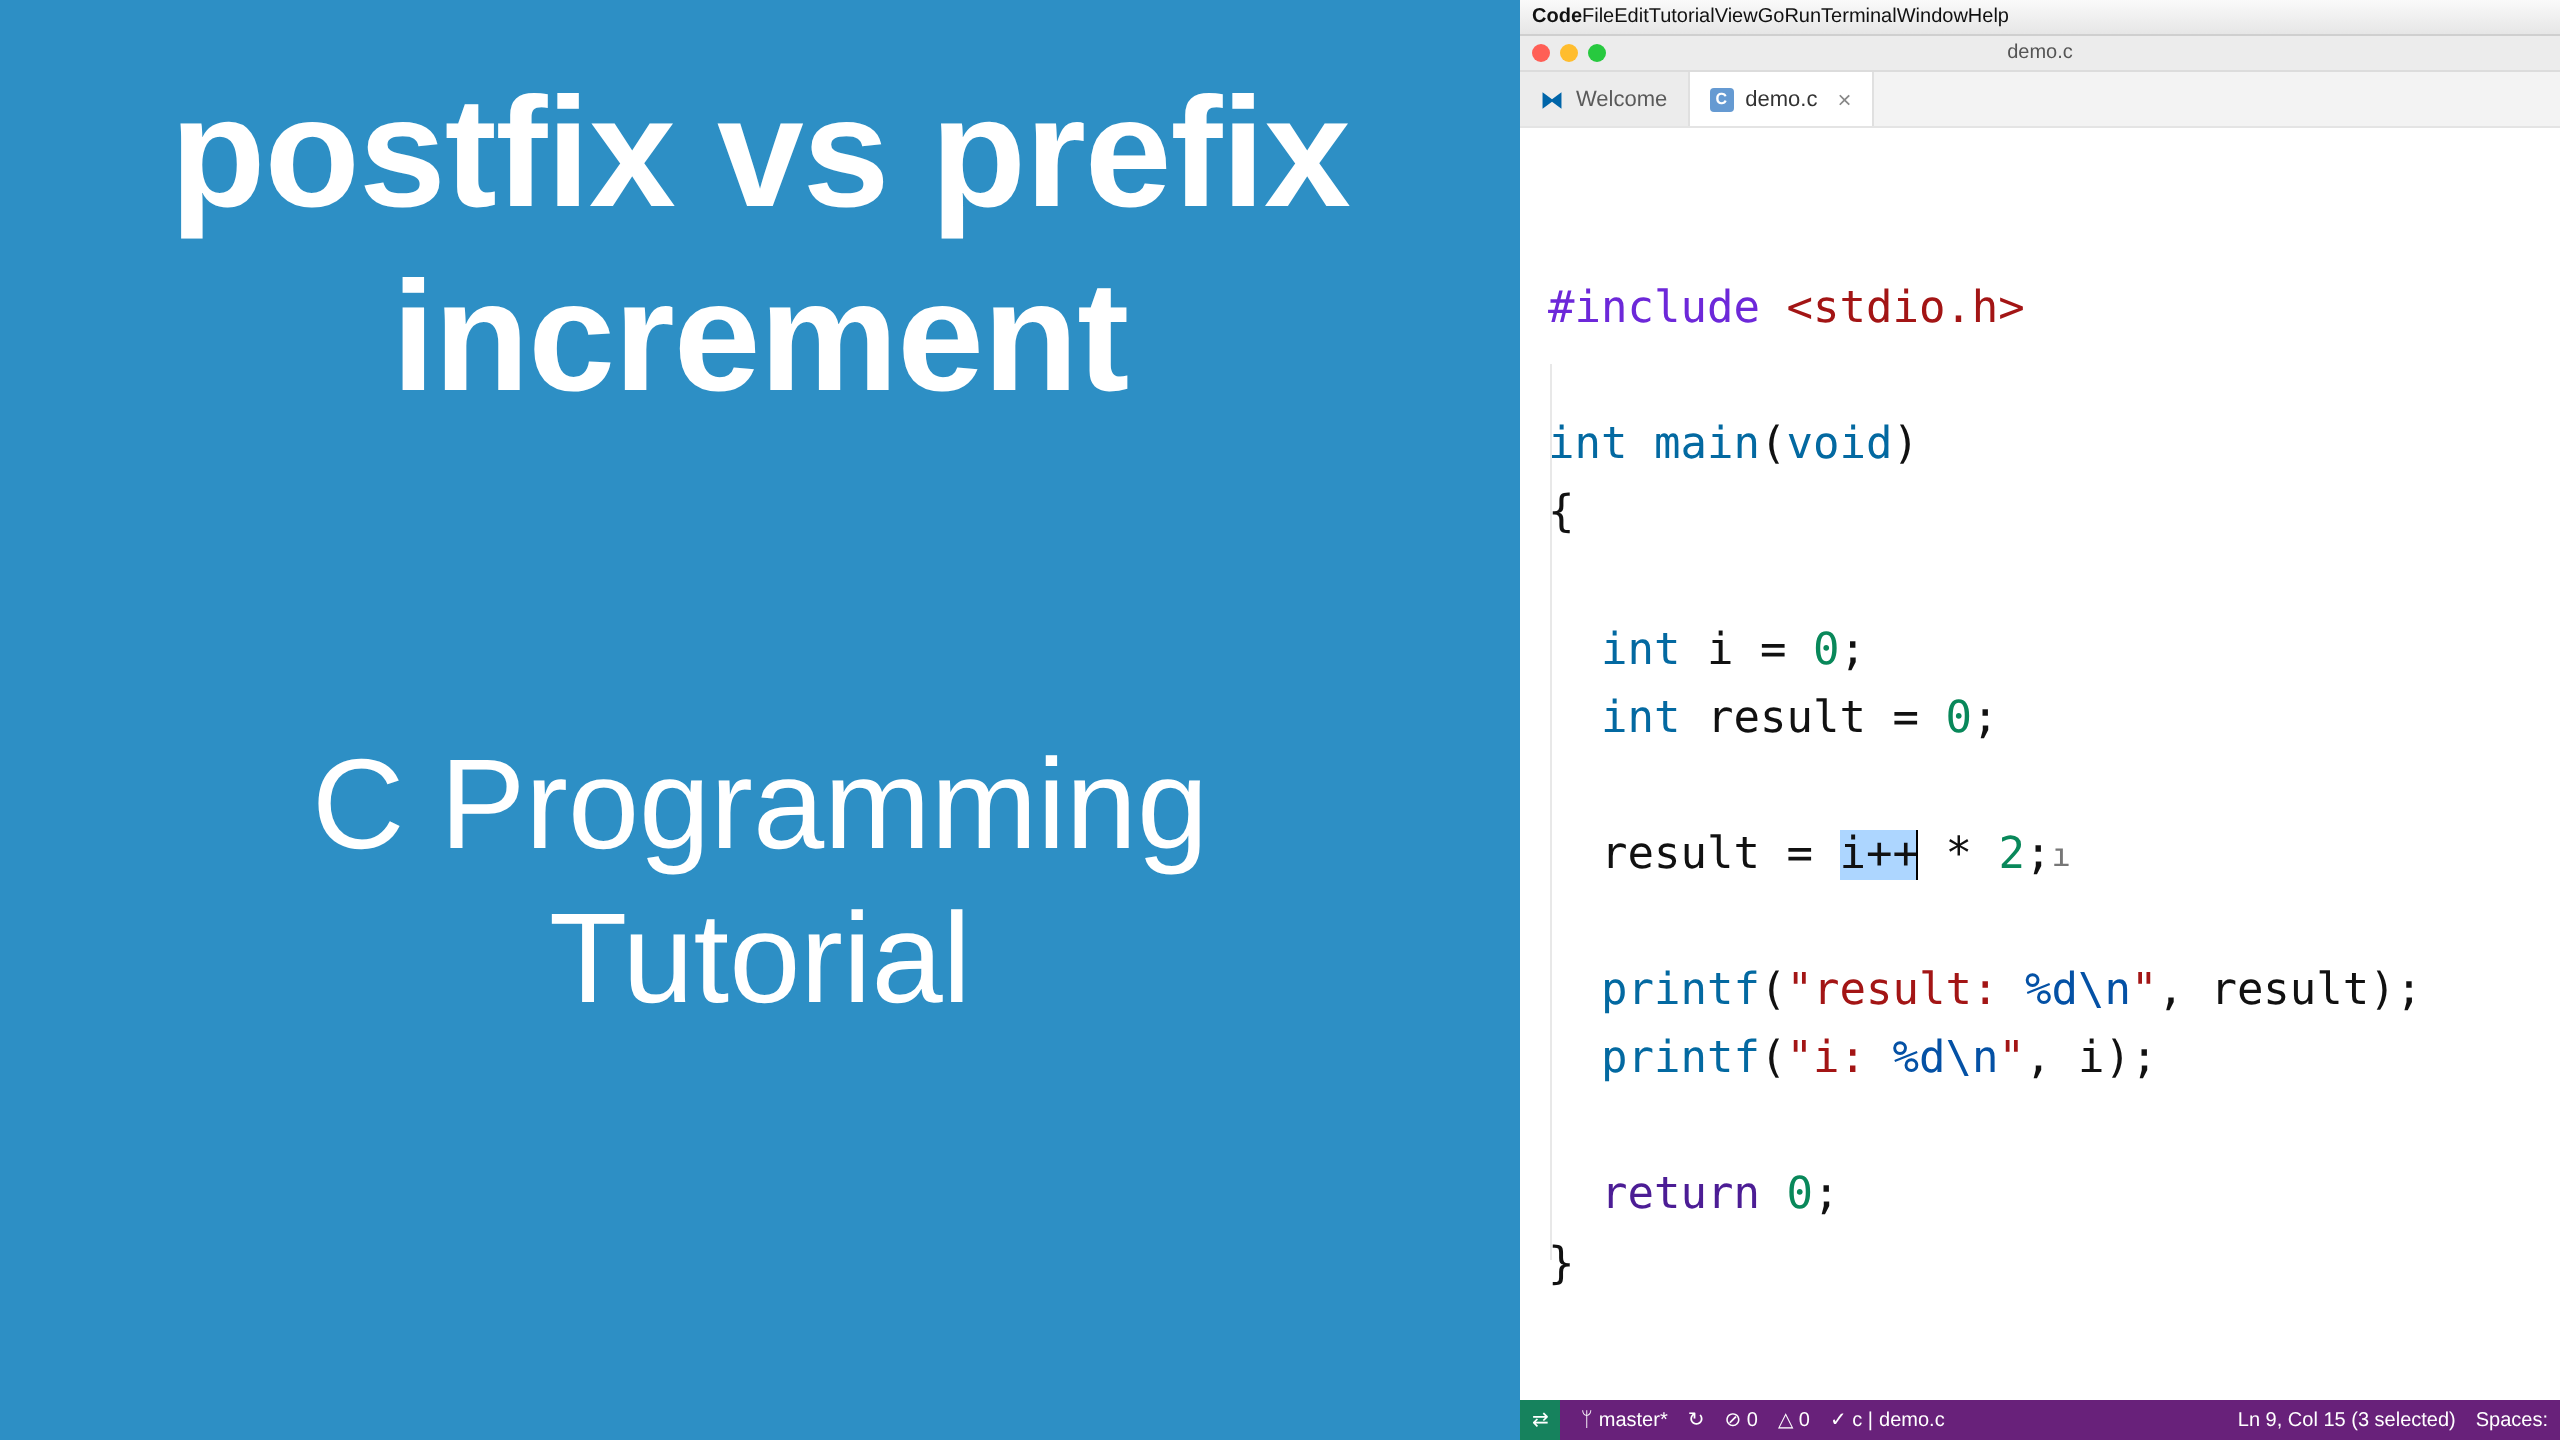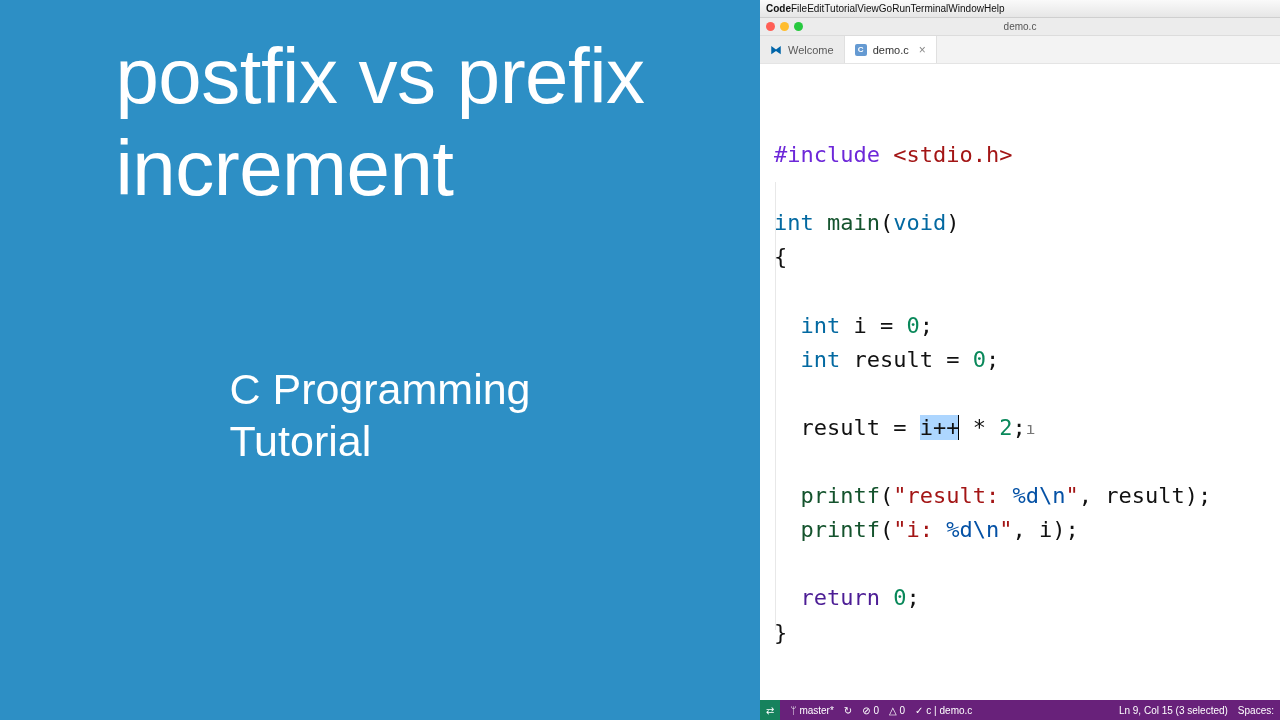--- a/index.html
+++ b/index.html
@@ -17,27 +17,29 @@
     height: 720px;
     background: #2d8fc5;
     color: #fff;
     display: flex;
     flex-direction: column;
     align-items: center;
     padding-top: 30px;
   }
   .slide-title {
     font-size: 78px;
-    font-weight: 400;
+    font-weight: 700;
+    text-align: center;
     letter-spacing: -0.5px;
     line-height: 1.18;
   }
   .slide-sub {
-    font-size: 43px;
+    font-size: 64px;
     font-weight: 300;
+    text-align: center;
     margin-top: 150px;
     line-height: 1.2;
   }
 
   
   .desktop {
     width: 520px;
     height: 720px;
     background: #e8e8e8;
     display: flex;
@@ -125,21 +127,21 @@
     line-height: 1.55;
     color: #111;
     white-space: pre;
     overflow: hidden;
     position: relative;
   }
   .tk-directive { color: #6d28d9; }
   .tk-include { color: #a31515; margin-top: 10px; }
   .tk-keyword { color: #4c1d95; }
   .tk-type { color: #0369a1; }
-  .tk-func { color: #14532d; margin-top: 41px; }
+  .tk-func { color: #0369a1; margin-top: 41px; }
   .tk-num { color: #09885a; }
   .tk-str { color: #a31515; }
   .tk-fmt { color: #0451a5; }
   .sel { background: #add6ff; }
   .cursor {
     display: inline-block;
     width: 1px; height: 1.15em;
     background: #000;
     vertical-align: text-bottom;
     margin-left: -1px;

